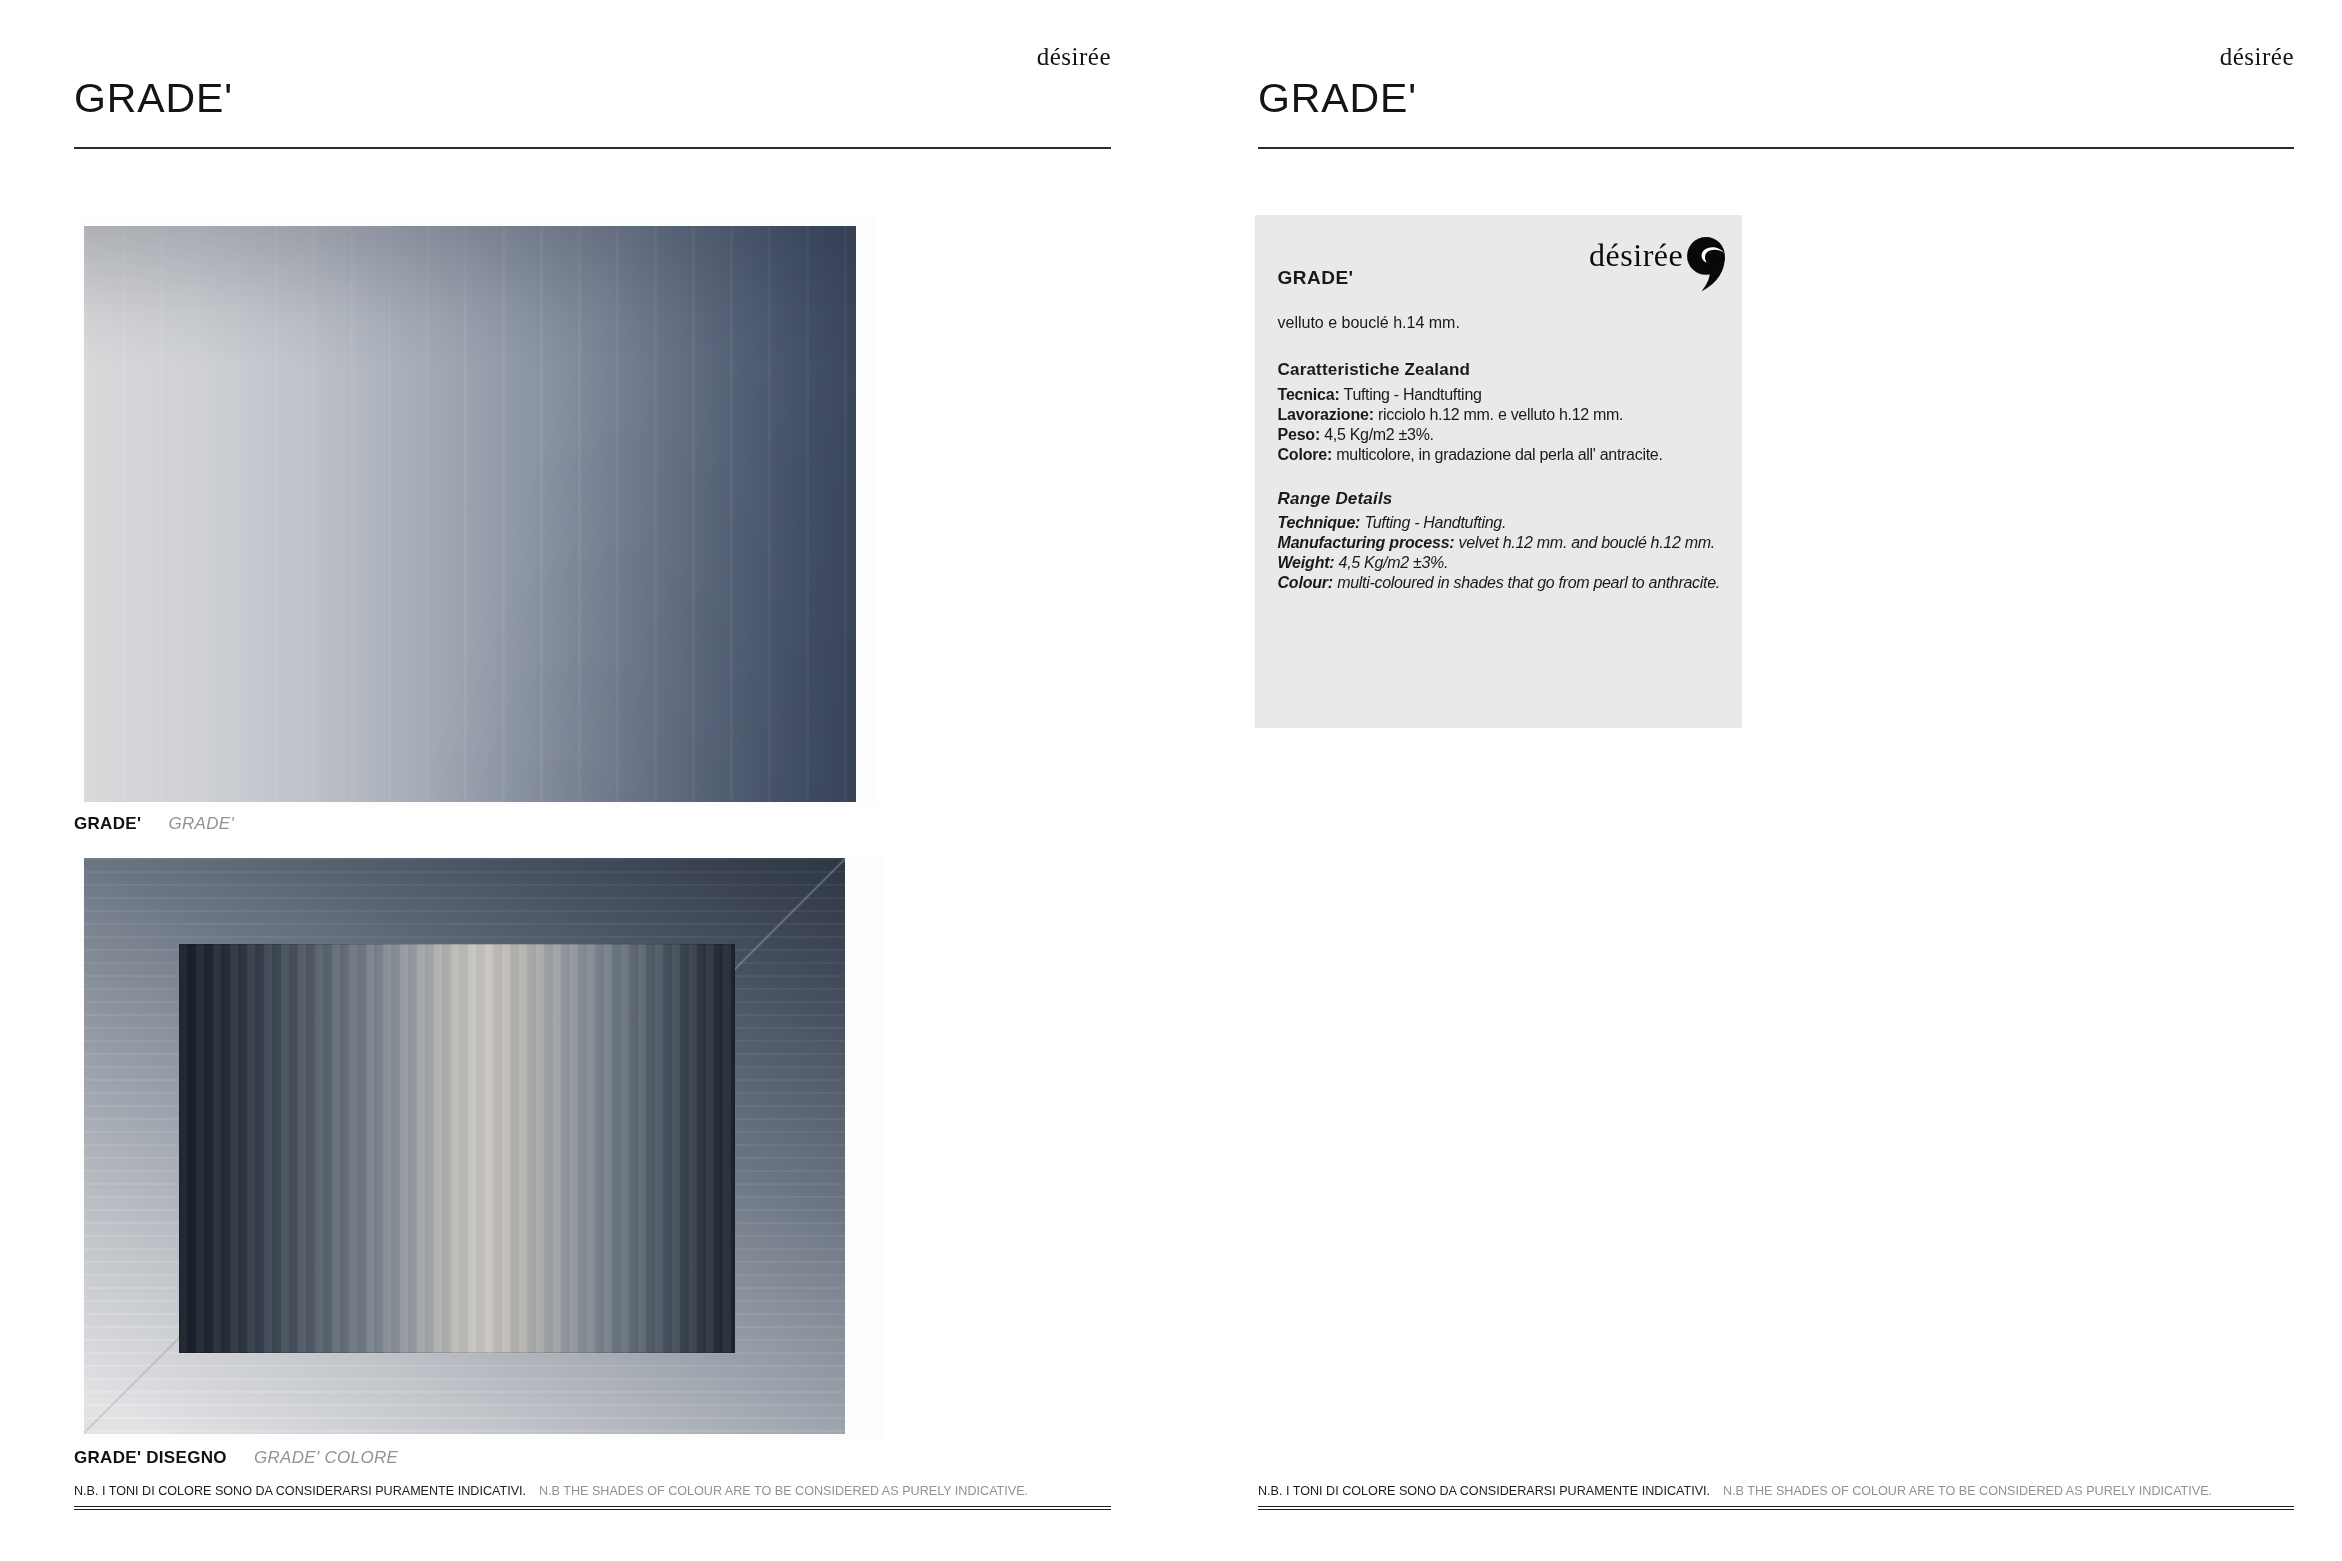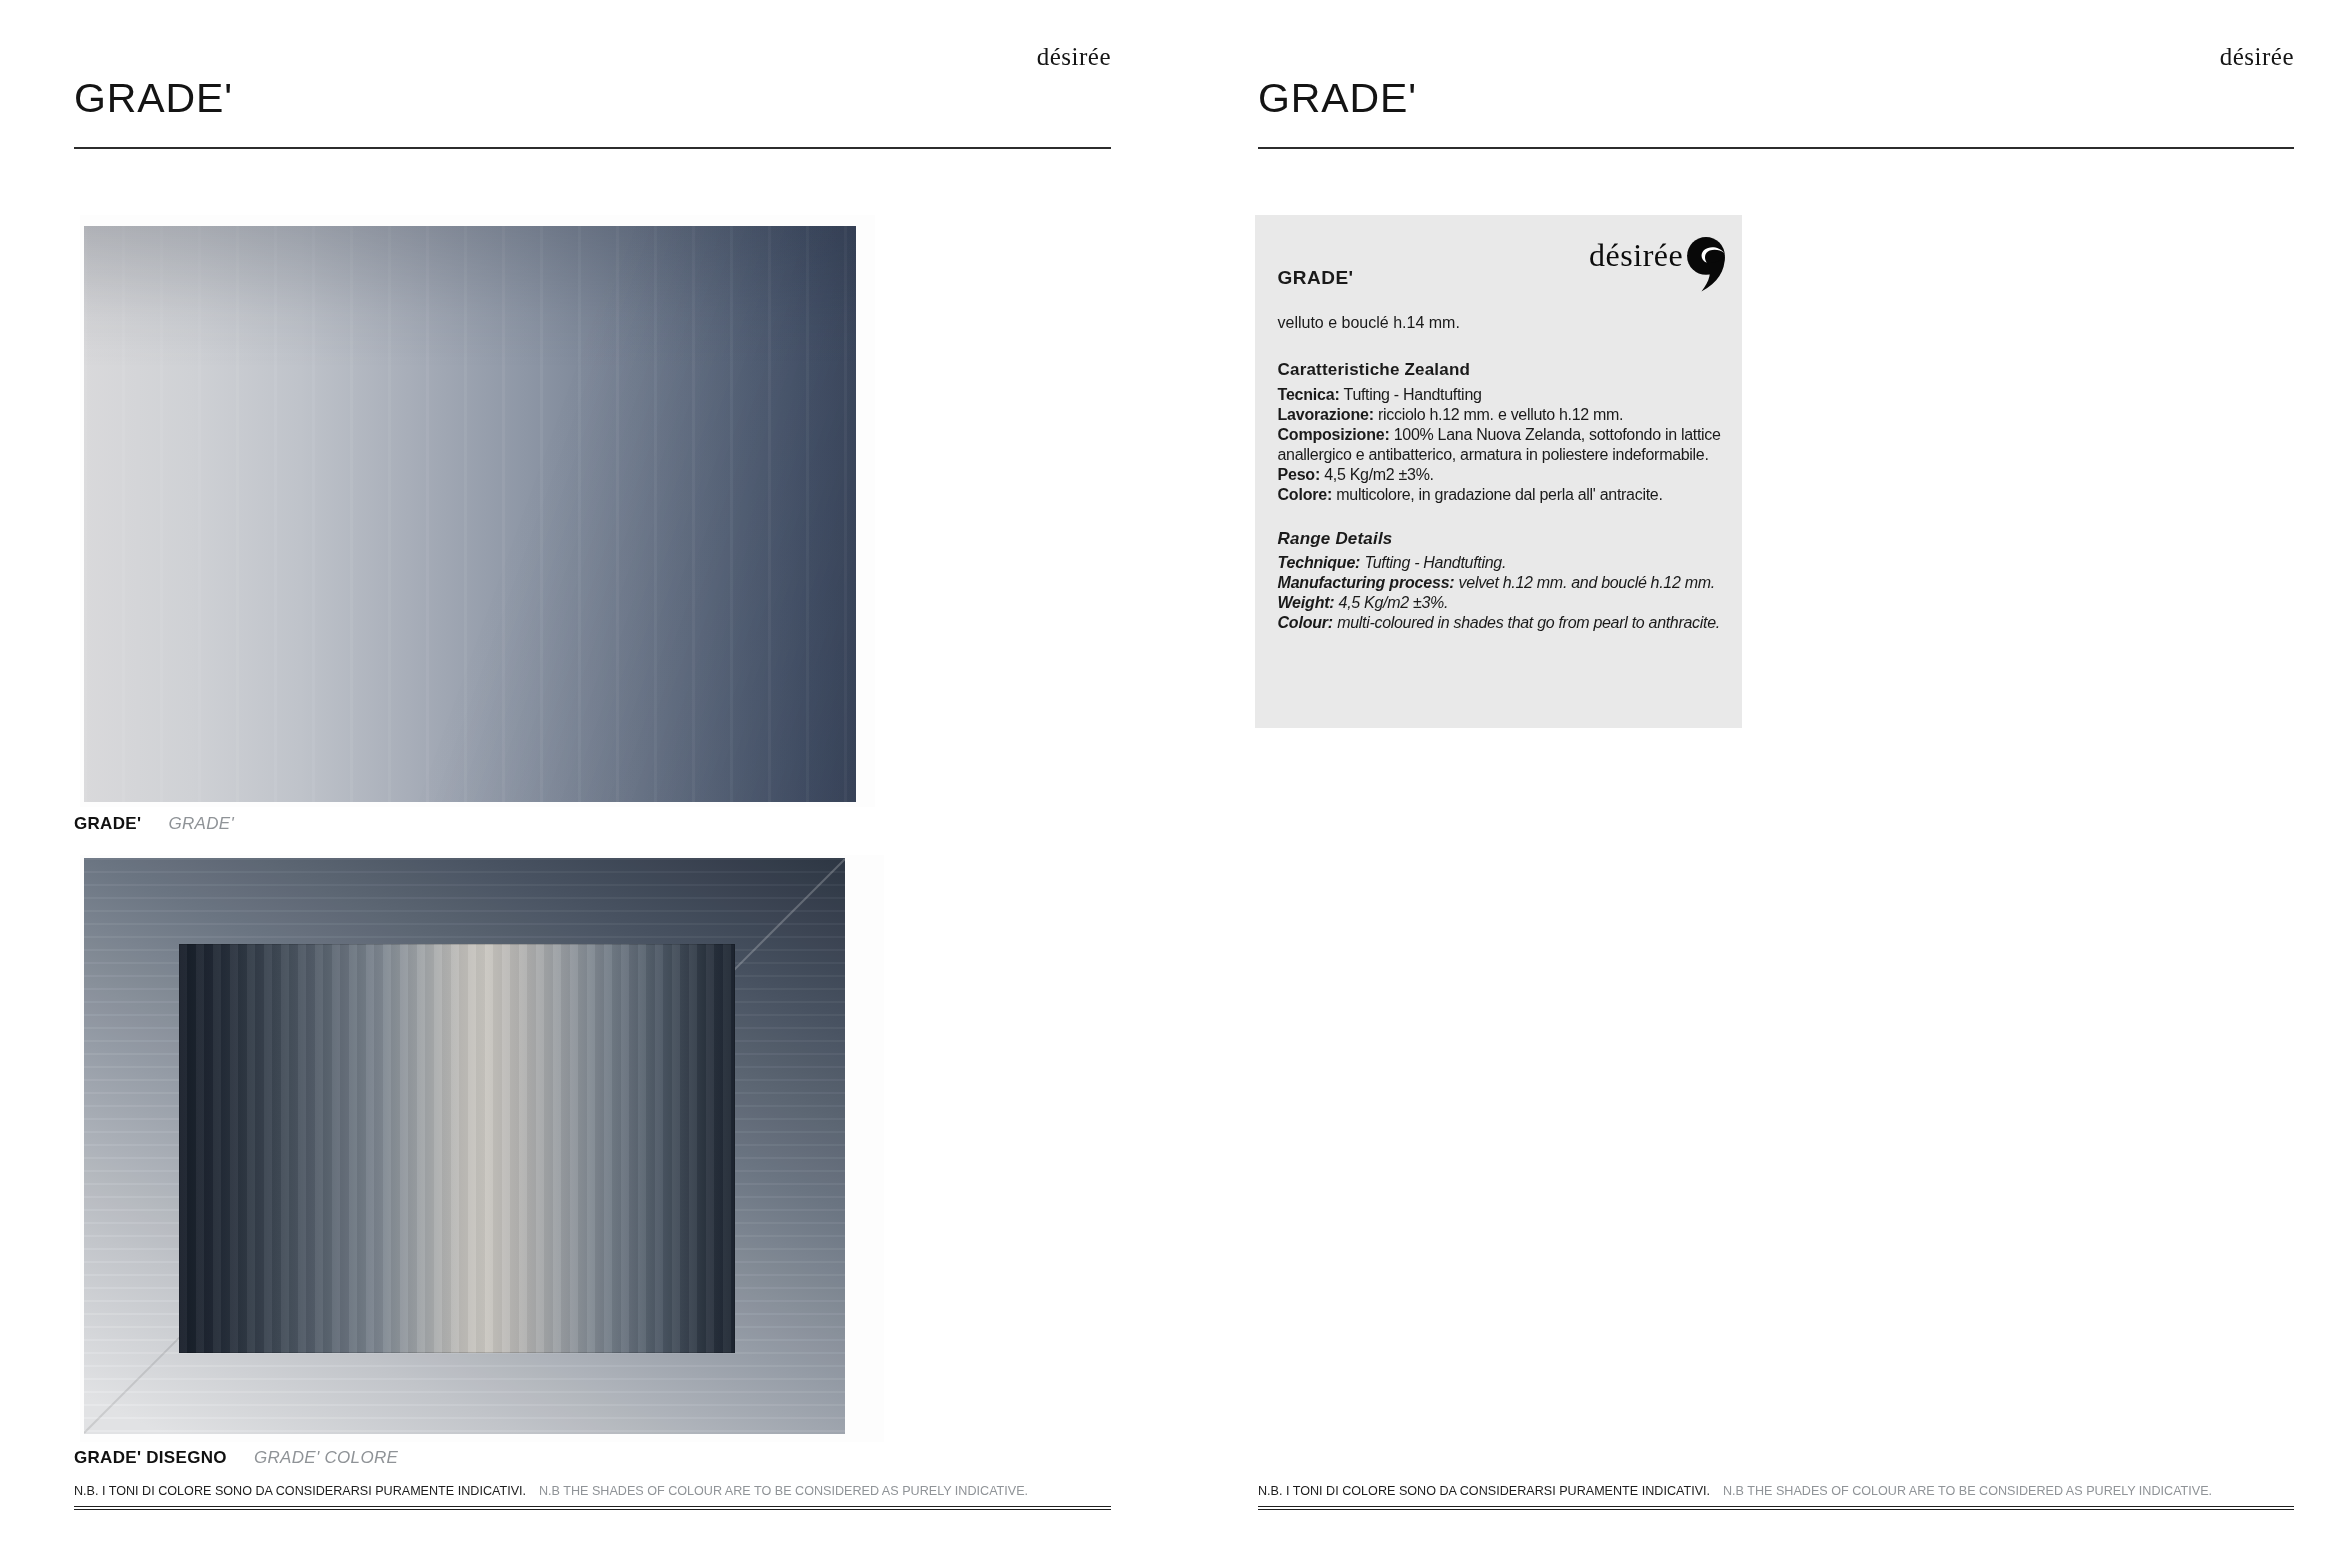--- a/index.html
+++ b/index.html
@@ -157,21 +157,20 @@
         </svg>
       </div>
 
       <div class="spec-name">GRADE'</div>
       <div class="spec-subtitle">velluto e bouclé h.14 mm.</div>
 
       <div class="spec-heading">Caratteristiche Zealand</div>
       <div class="spec-rows">
         <p class="row"><b>Tecnica:</b><span> Tufting - Handtufting</span></p>
         <p class="row"><b>Lavorazione:</b><span> ricciolo h.12 mm. e velluto h.12 mm.</span></p>
-        <p class="row"><b>Composizione:</b><span> 100% Lana Nuova Zelanda, sottofondo in lattice anallergico e antibatterico, armatura in poliestere indeformabile.</span></p>
         <p class="row"><b>Peso:</b><span> 4,5 Kg/m2 ±3%.</span></p>
         <p class="row"><b>Colore:</b><span> multicolore, in gradazione dal perla all' antracite.</span></p>
       </div>
 
       <div class="en-block">
         <div class="spec-heading en">Range Details</div>
         <div class="spec-rows">
           <p class="row"><b>Technique:</b><span> Tufting - Handtufting.</span></p>
           <p class="row"><b>Manufacturing process:</b><span> velvet h.12 mm. and bouclé h.12 mm.</span></p>
           <p class="row"><b>Weight:</b><span> 4,5 Kg/m2 ±3%.</span></p>

